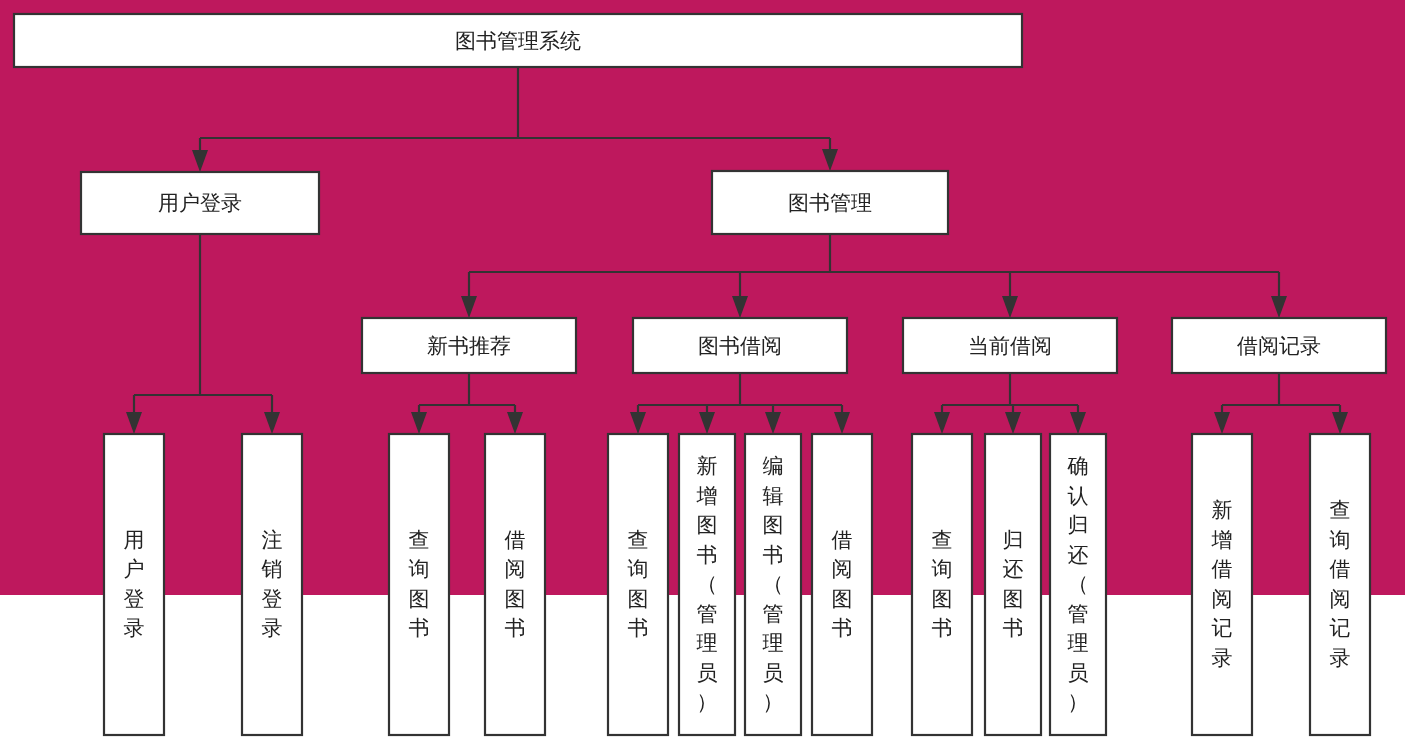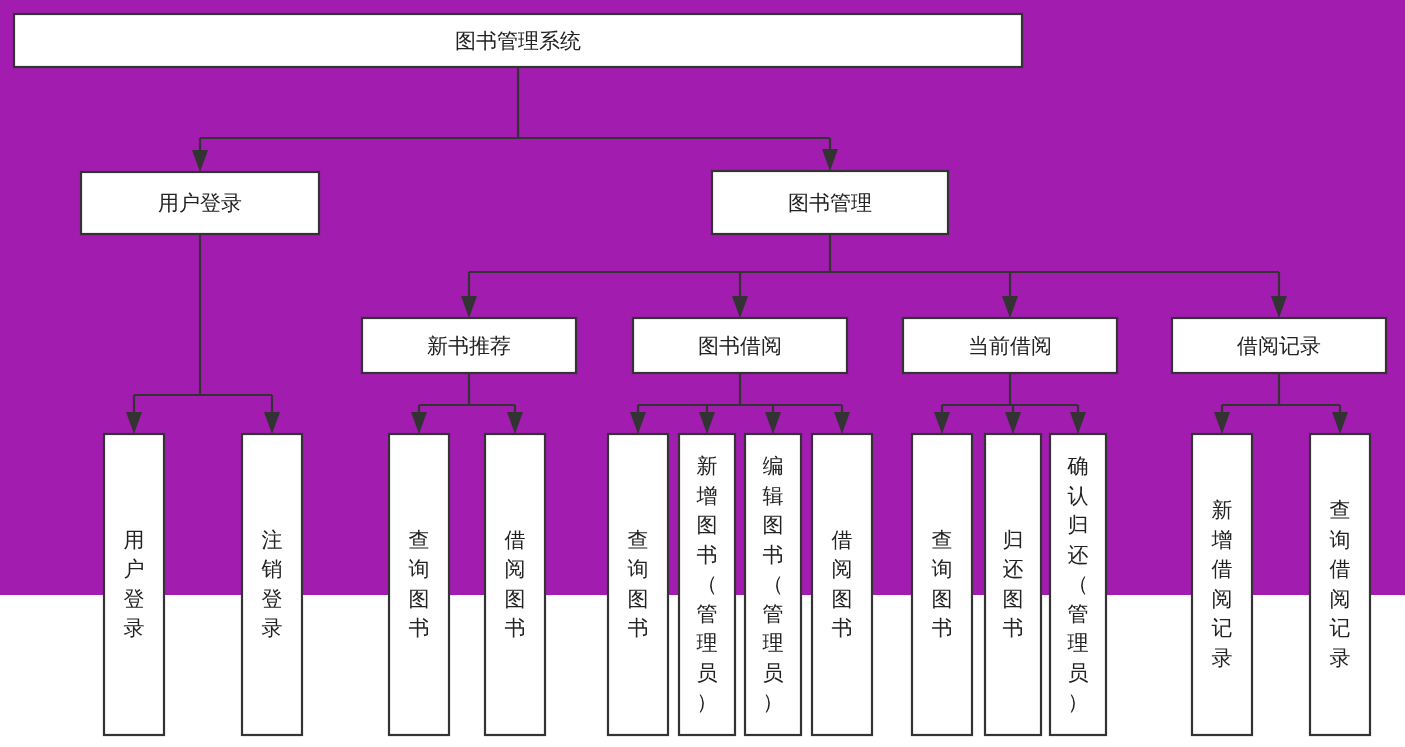--- a/index.html
+++ b/index.html
@@ -11,21 +11,21 @@
   body {
     width: 1405px;
     height: 747px;
     overflow: hidden;
     font-family: "DejaVu Sans", "Liberation Sans", sans-serif;
   }
   #diagram-root {
     position: relative;
     width: 1405px;
     height: 595px;
-    background: #a21caf;
+    background: #be185d;
   }
   svg.diagram-canvas {
     position: absolute;
     left: 0;
     top: 0;
     width: 1405px;
     height: 747px;
     display: block;
   }
   .node-box {

